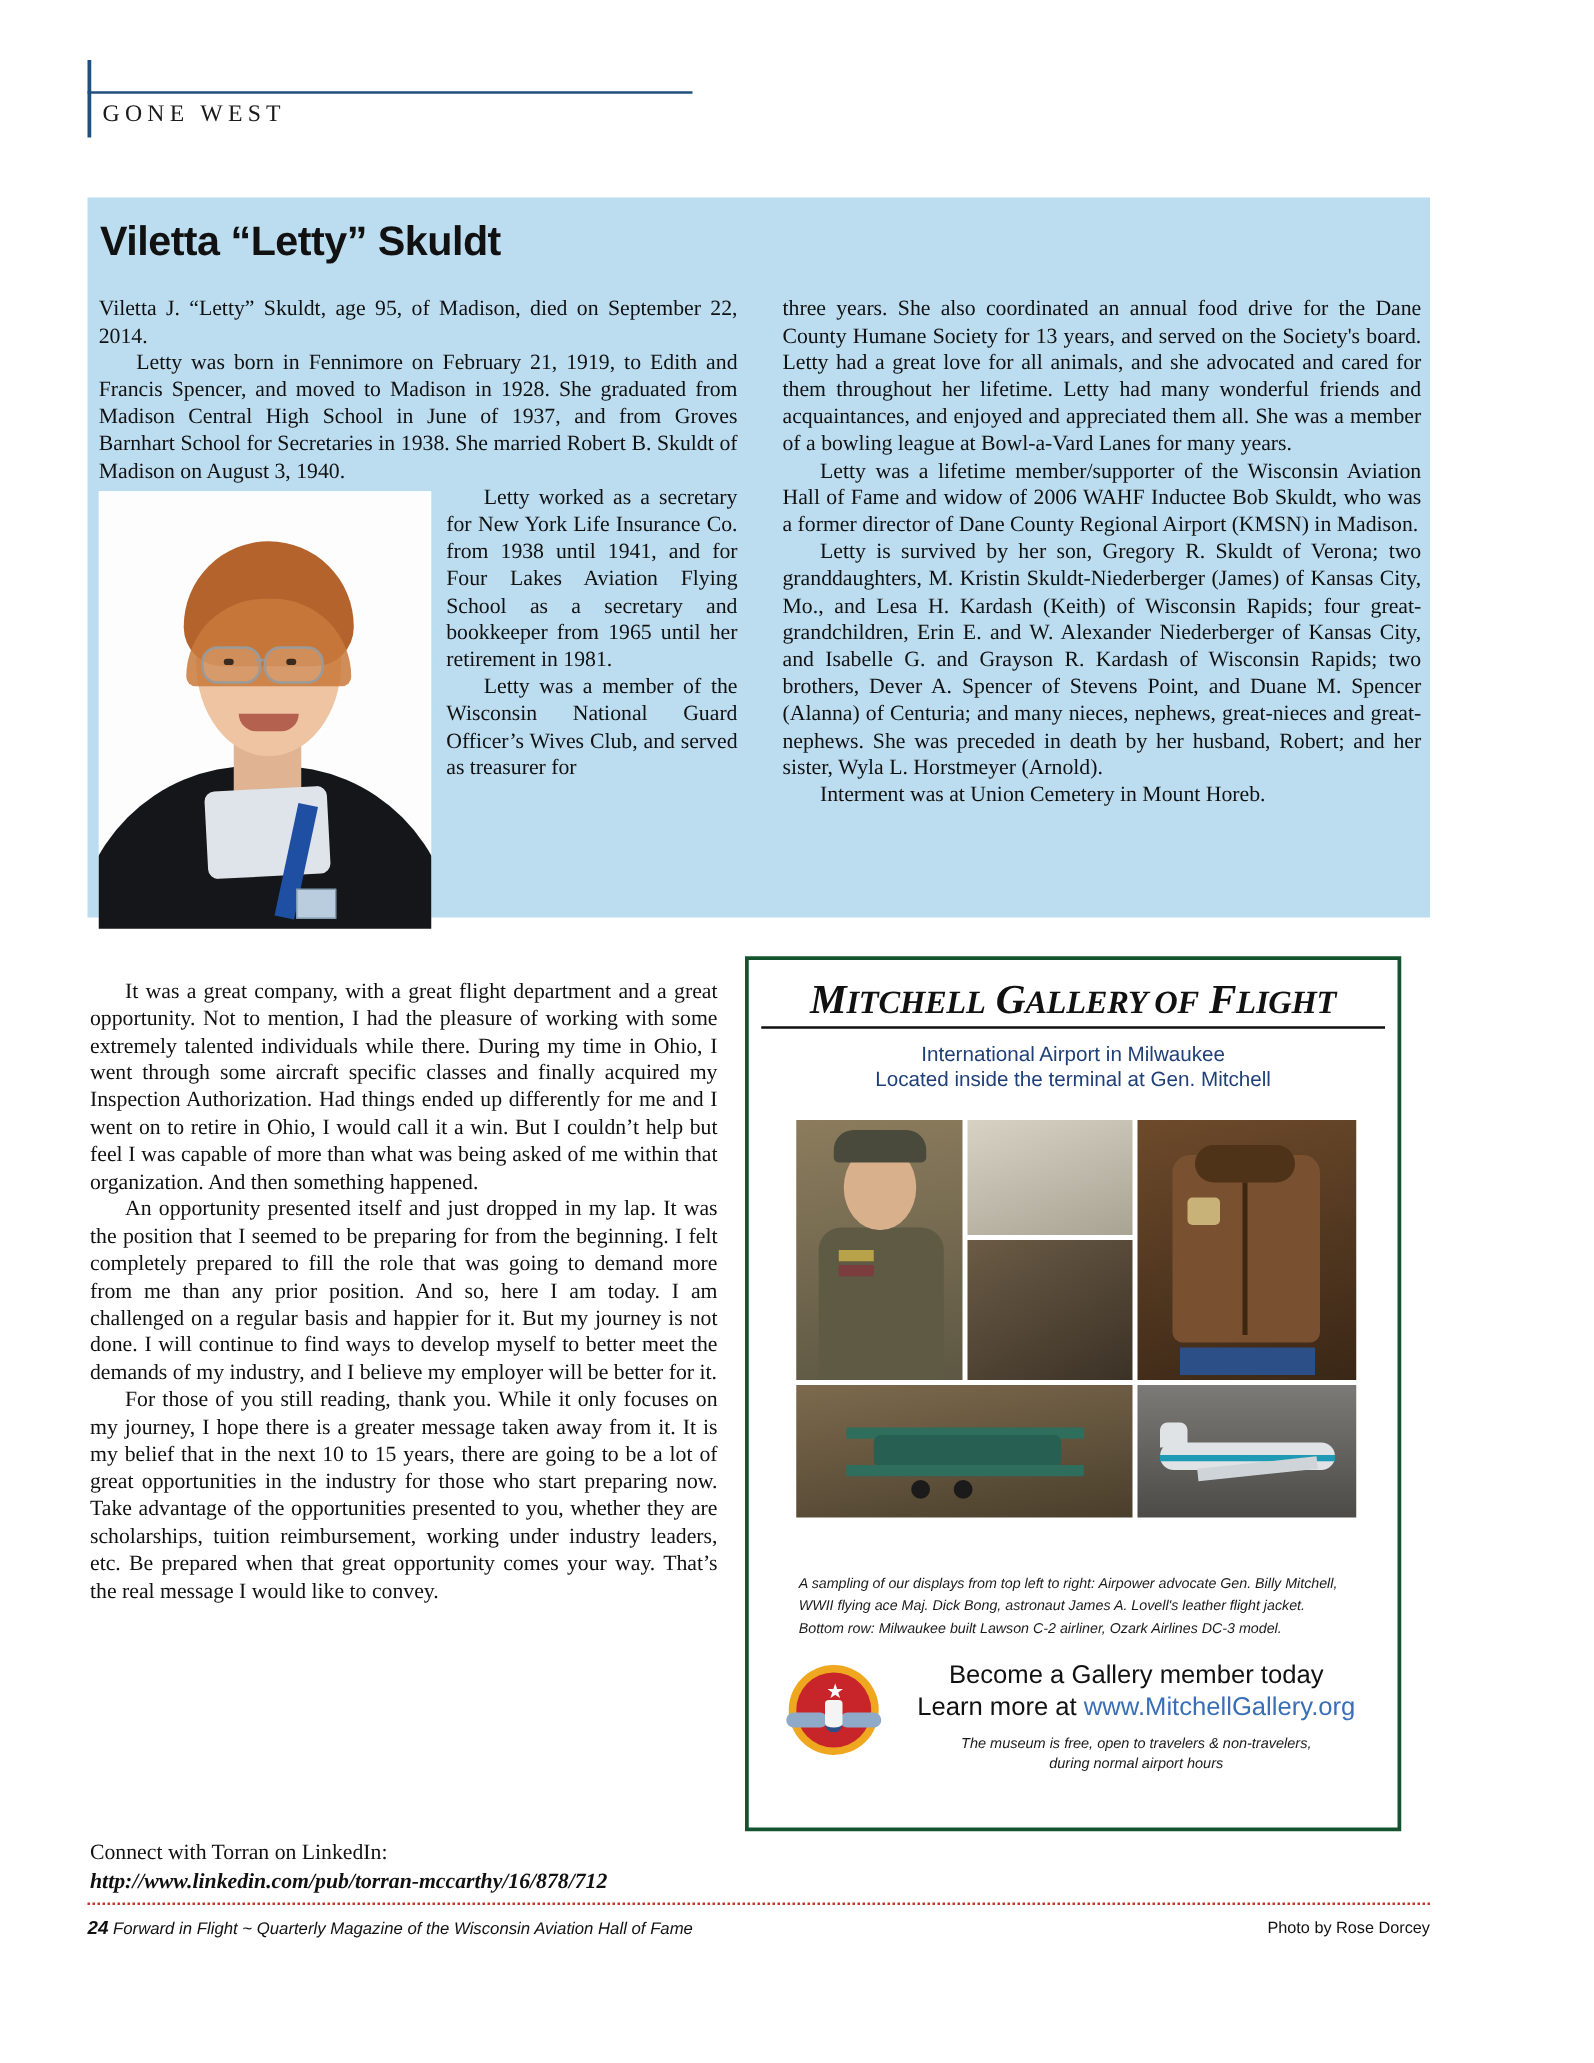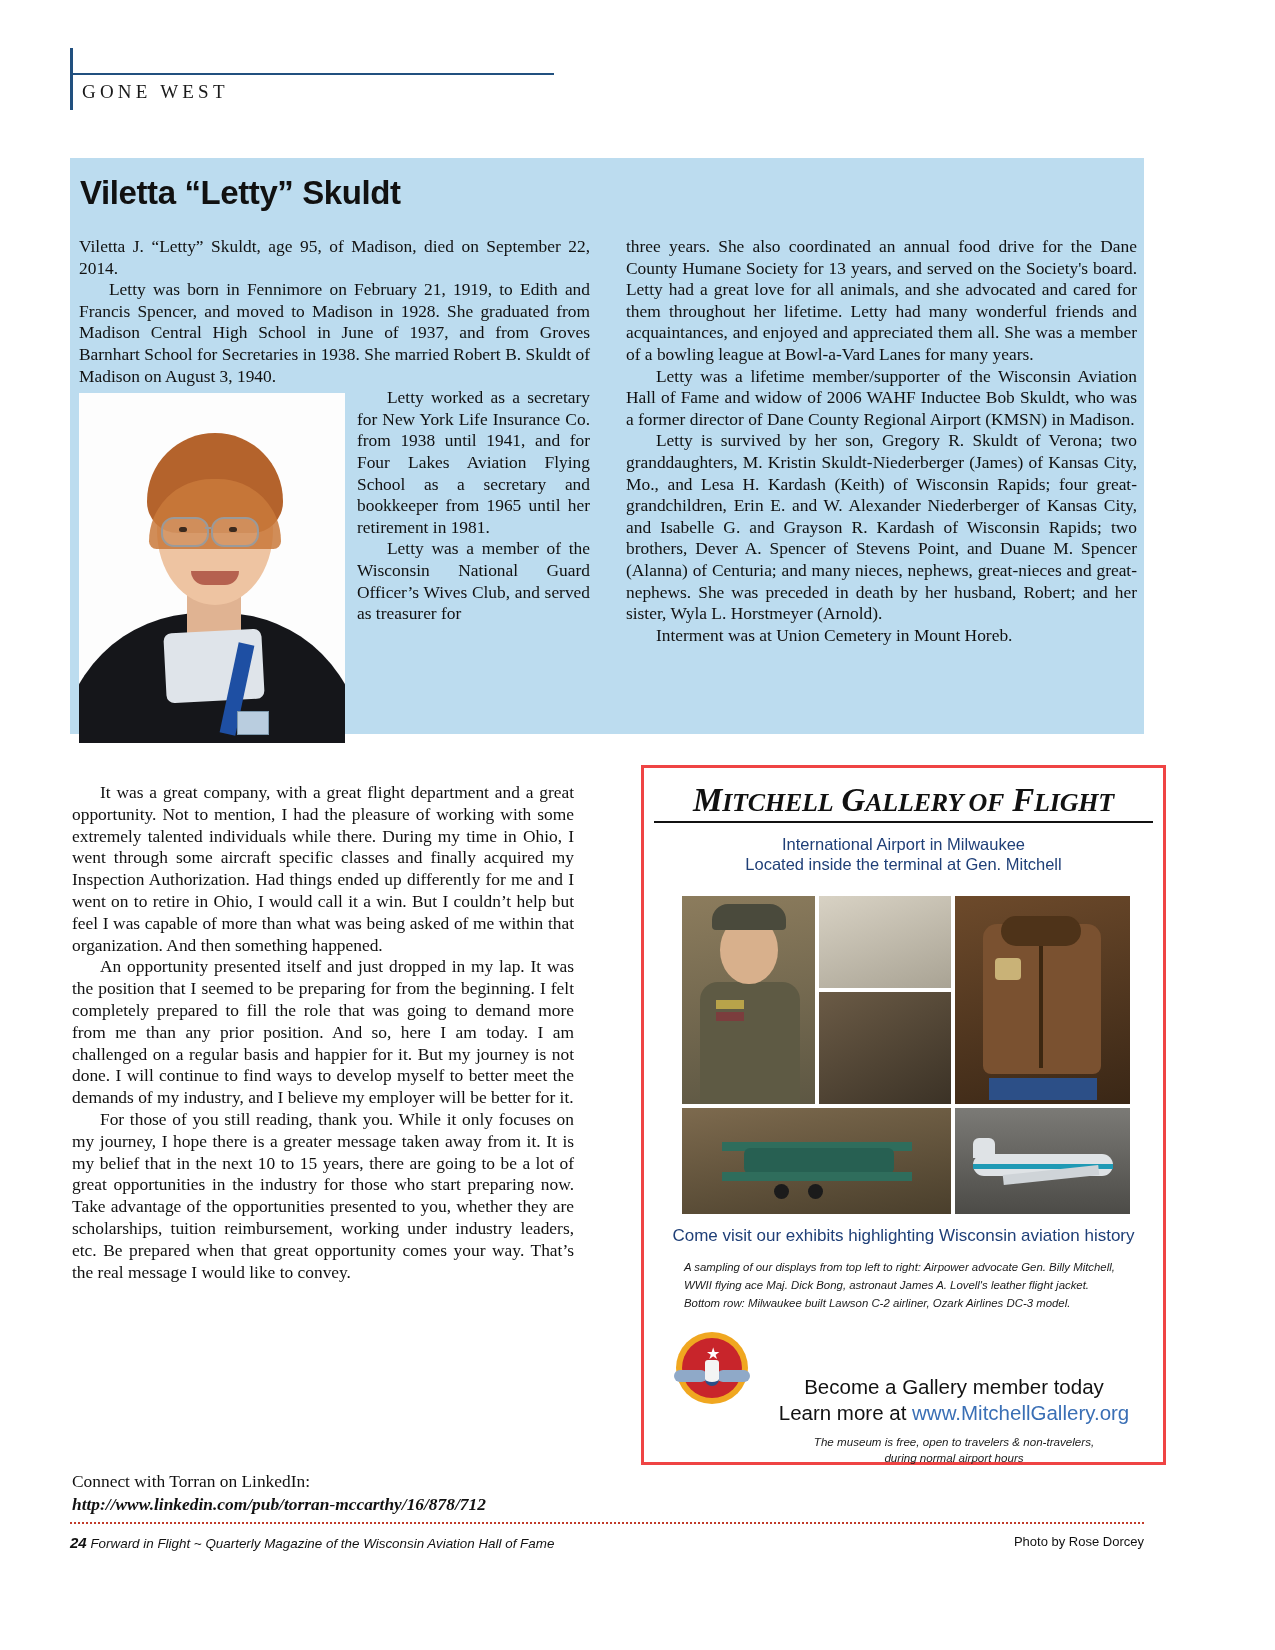--- a/index.html
+++ b/index.html
@@ -173,25 +173,25 @@
     width: 502px;
     font-size: 17.4px;
     line-height: 23px;
     color: #111;
   }
   .connect-url { font-style: italic; font-weight: bold; }
 
   
   .ad {
     position: absolute;
-    left: 641px;
+    left: 596px;
     top: 765px;
     width: 525px;
     height: 700px;
-    border: 3px solid #ef4444;
+    border: 3px solid #14532d;
     background: #ffffff;
     box-sizing: border-box;
   }
   .ad-title {
     text-align: center;
     font-family: "Liberation Serif", serif;
     font-style: italic;
     font-weight: bold;
     font-size: 33px;
     color: #111;
@@ -309,21 +309,21 @@
     position: absolute; left: 30px; top: 14px; color: #ffffff; font-size: 16px; line-height: 16px;
   }
   .member-lines {
     position: absolute;
     left: 96px;
     top: 0;
     width: 380px;
     text-align: center;
     font-family: "Liberation Sans", sans-serif;
   }
-  .member-l1 { font-size: 20.5px; color: #111; margin-top: 47px; }
+  .member-l1 { font-size: 20.5px; color: #111; }
   .member-l2 { font-size: 20.5px; color: #111; margin-top: 2px; }
   .member-l2 .url { color: #3a6fb5; }
   .member-note {
     margin-top: 9px;
     font-style: italic;
     font-size: 11.6px;
     line-height: 16px;
     color: #1a1a1a;
   }
 
@@ -452,21 +452,20 @@
       <div class="biplane-wheel" style="left:126px"></div>
     </div>
     <div class="ph ph-dc3">
       <div class="dc3-tail"></div>
       <div class="dc3-body"></div>
       <div class="dc3-stripe"></div>
       <div class="dc3-wing"></div>
     </div>
   </div>
 
-  <div class="ad-tagline">Come visit our exhibits highlighting Wisconsin aviation history</div>
 
   <div class="ad-caption">
     <div>A sampling of our displays from top left to right: Airpower advocate Gen. Billy Mitchell,</div>
     <div>WWII flying ace Maj. Dick Bong, astronaut James A. Lovell's leather flight jacket.</div>
     <div>Bottom row: Milwaukee built Lawson C-2 airliner, Ozark Airlines DC-3 model.</div>
   </div>
 
   <div class="ad-member">
     <div class="ad-logo">
       <div class="logo-ring"></div>

